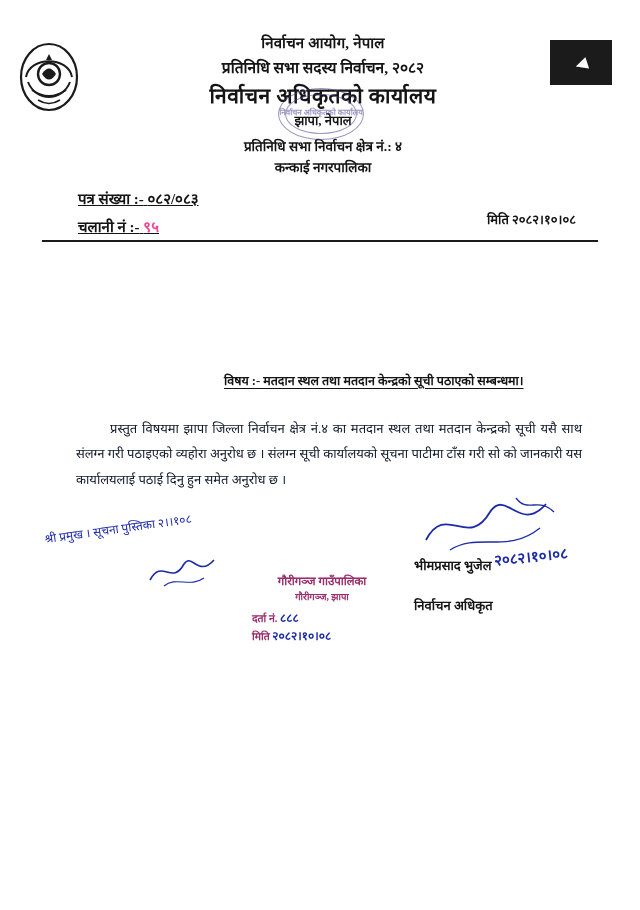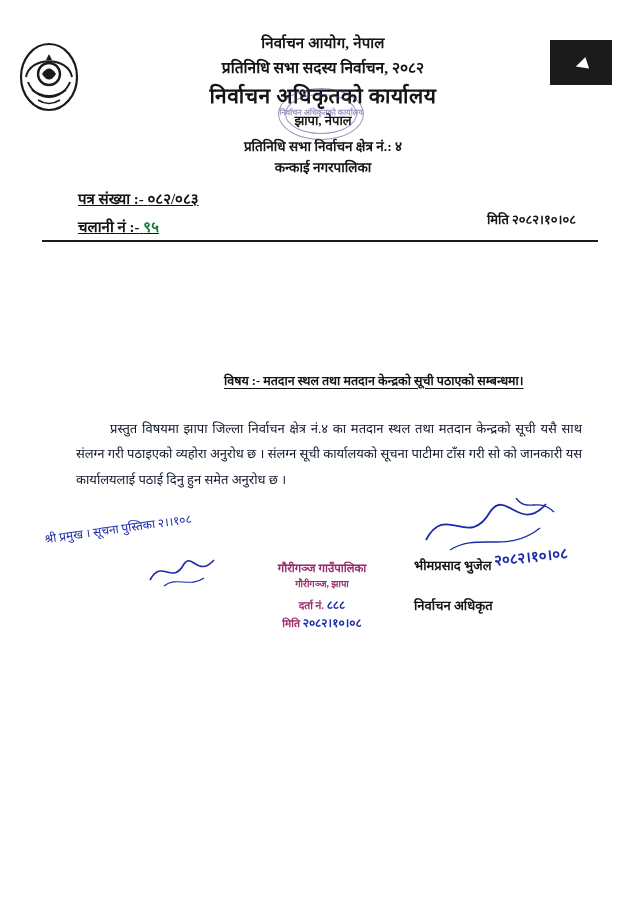--- a/index.html
+++ b/index.html
@@ -130,21 +130,21 @@
   }
   .ref-right {
     position: absolute;
     right: 64px;
     top: 210px;
     font-size: 13px;
     font-weight: bold;
     color: #141414;
   }
   .ref-num-hand {
-    color: #15803d;
+    color: #ec4899;
     font-family: "Liberation Serif", serif;
     font-weight: bold;
   }
 
   .rule {
     position: absolute;
     left: 42px;
     right: 42px;
     top: 240px;
     height: 2px;
@@ -240,32 +240,32 @@
     top: 552px;
     width: 80px;
     height: 40px;
     color: #1d2aa8;
   }
 
   
   .recv-stamp {
     position: absolute;
     left: 252px;
-    top: 560px;
+    top: 573px;
     width: 140px;
     color: #9a2d6b;
     font-size: 11px;
     font-weight: bold;
     line-height: 1.5;
     text-align: center;
   }
   .recv-stamp .r1 { font-size: 11.5px; }
   .recv-stamp .r2 { font-size: 9.5px; margin-bottom: 4px; text-align: center; }
   .recv-stamp .r3, .recv-stamp .r4 {
-    text-align: center;
+    text-align: left;
     font-size: 10.5px;
     position: relative;
   }
   .recv-hand {
     color: #1d2aa8;
     font-size: 12px;
     font-weight: bold;
   }
 </style>
 </head>

